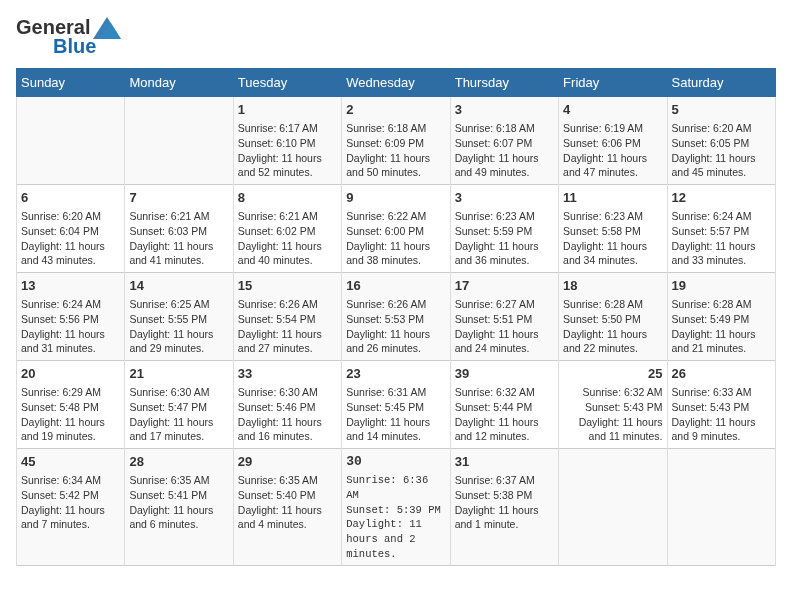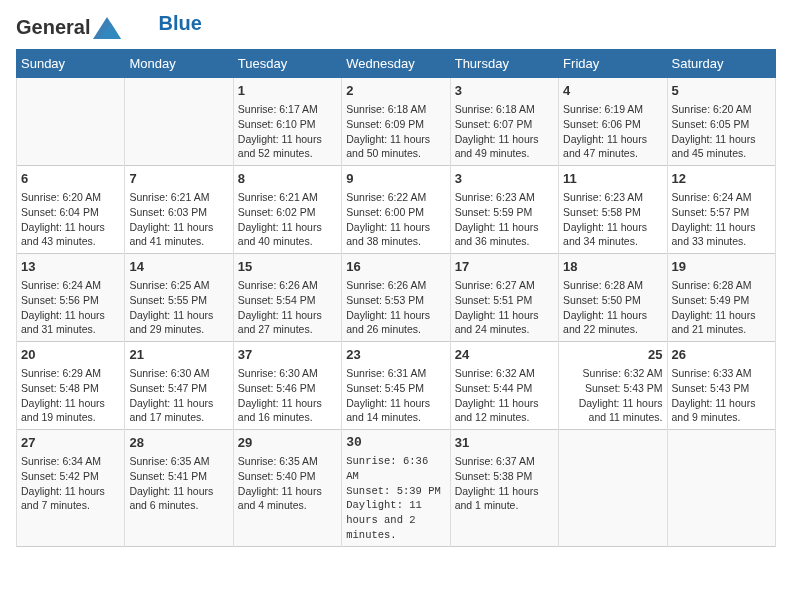--- a/index.html
+++ b/index.html
@@ -11,21 +11,21 @@
       padding: 16px;
     }
     .header {
       display: flex;
       justify-content: space-between;
       align-items: flex-start;
       margin-bottom: 10px;
     }
     .logo {
       display: flex;
-      flex-direction: row;
+      flex-direction: column;
       align-items: flex-start;
     }
     .logo-row {
       display: flex;
       align-items: center;
     }
     .title-block {
       text-align: right;
     }
     .month-title {
@@ -202,43 +202,43 @@
       <tr>
         <td style="width: 14.2857%; height: 88px;">
           <span class="day-num">20</span>
           <div class="cell-content">Sunrise: 6:29 AM<br>Sunset: 5:48 PM<br>Daylight: 11 hours and 19 minutes.</div>
         </td>
         <td style="width: 14.2857%; height: 88px;">
           <span class="day-num">21</span>
           <div class="cell-content">Sunrise: 6:30 AM<br>Sunset: 5:47 PM<br>Daylight: 11 hours and 17 minutes.</div>
         </td>
         <td style="width: 14.2857%; height: 88px;">
-          <span class="day-num">37</span>
+          <span class="day-num">33</span>
           <div class="cell-content">Sunrise: 6:30 AM<br>Sunset: 5:46 PM<br>Daylight: 11 hours and 16 minutes.</div>
         </td>
         <td style="width: 14.2857%; height: 88px;">
           <span class="day-num">23</span>
           <div class="cell-content">Sunrise: 6:31 AM<br>Sunset: 5:45 PM<br>Daylight: 11 hours and 14 minutes.</div>
         </td>
         <td style="width: 14.2857%; height: 88px;">
-          <span class="day-num">24</span>
+          <span class="day-num">39</span>
           <div class="cell-content">Sunrise: 6:32 AM<br>Sunset: 5:44 PM<br>Daylight: 11 hours and 12 minutes.</div>
         </td>
         <td style="width: 14.2857%; height: 88px; text-align: right;">
           <span class="day-num">25</span>
           <div class="cell-content">Sunrise: 6:32 AM<br>Sunset: 5:43 PM<br>Daylight: 11 hours and 11 minutes.</div>
         </td>
         <td style="width: 14.2857%; height: 88px; margin-left: 36px;">
           <span class="day-num">26</span>
           <div class="cell-content">Sunrise: 6:33 AM<br>Sunset: 5:43 PM<br>Daylight: 11 hours and 9 minutes.</div>
         </td>
       </tr>
       <tr>
         <td style="width: 14.2857%; height: 88px;">
-          <span class="day-num">27</span>
+          <span class="day-num">45</span>
           <div class="cell-content">Sunrise: 6:34 AM<br>Sunset: 5:42 PM<br>Daylight: 11 hours and 7 minutes.</div>
         </td>
         <td style="width: 14.2857%; height: 88px;">
           <span class="day-num">28</span>
           <div class="cell-content">Sunrise: 6:35 AM<br>Sunset: 5:41 PM<br>Daylight: 11 hours and 6 minutes.</div>
         </td>
         <td style="width: 14.2857%; height: 88px;">
           <span class="day-num">29</span>
           <div class="cell-content">Sunrise: 6:35 AM<br>Sunset: 5:40 PM<br>Daylight: 11 hours and 4 minutes.</div>
         </td>

